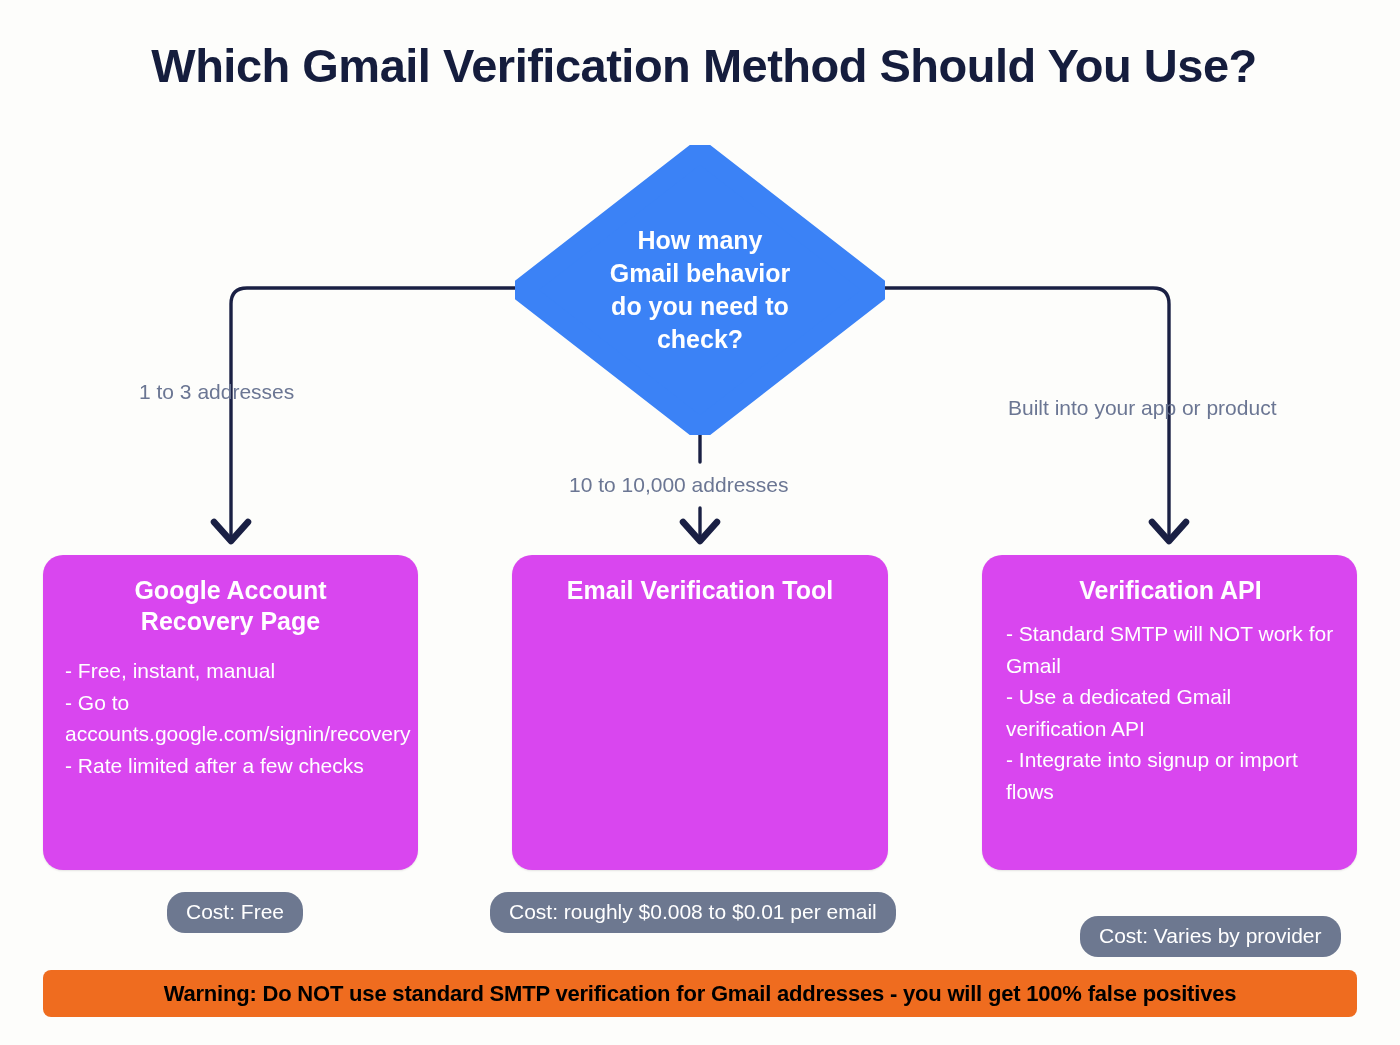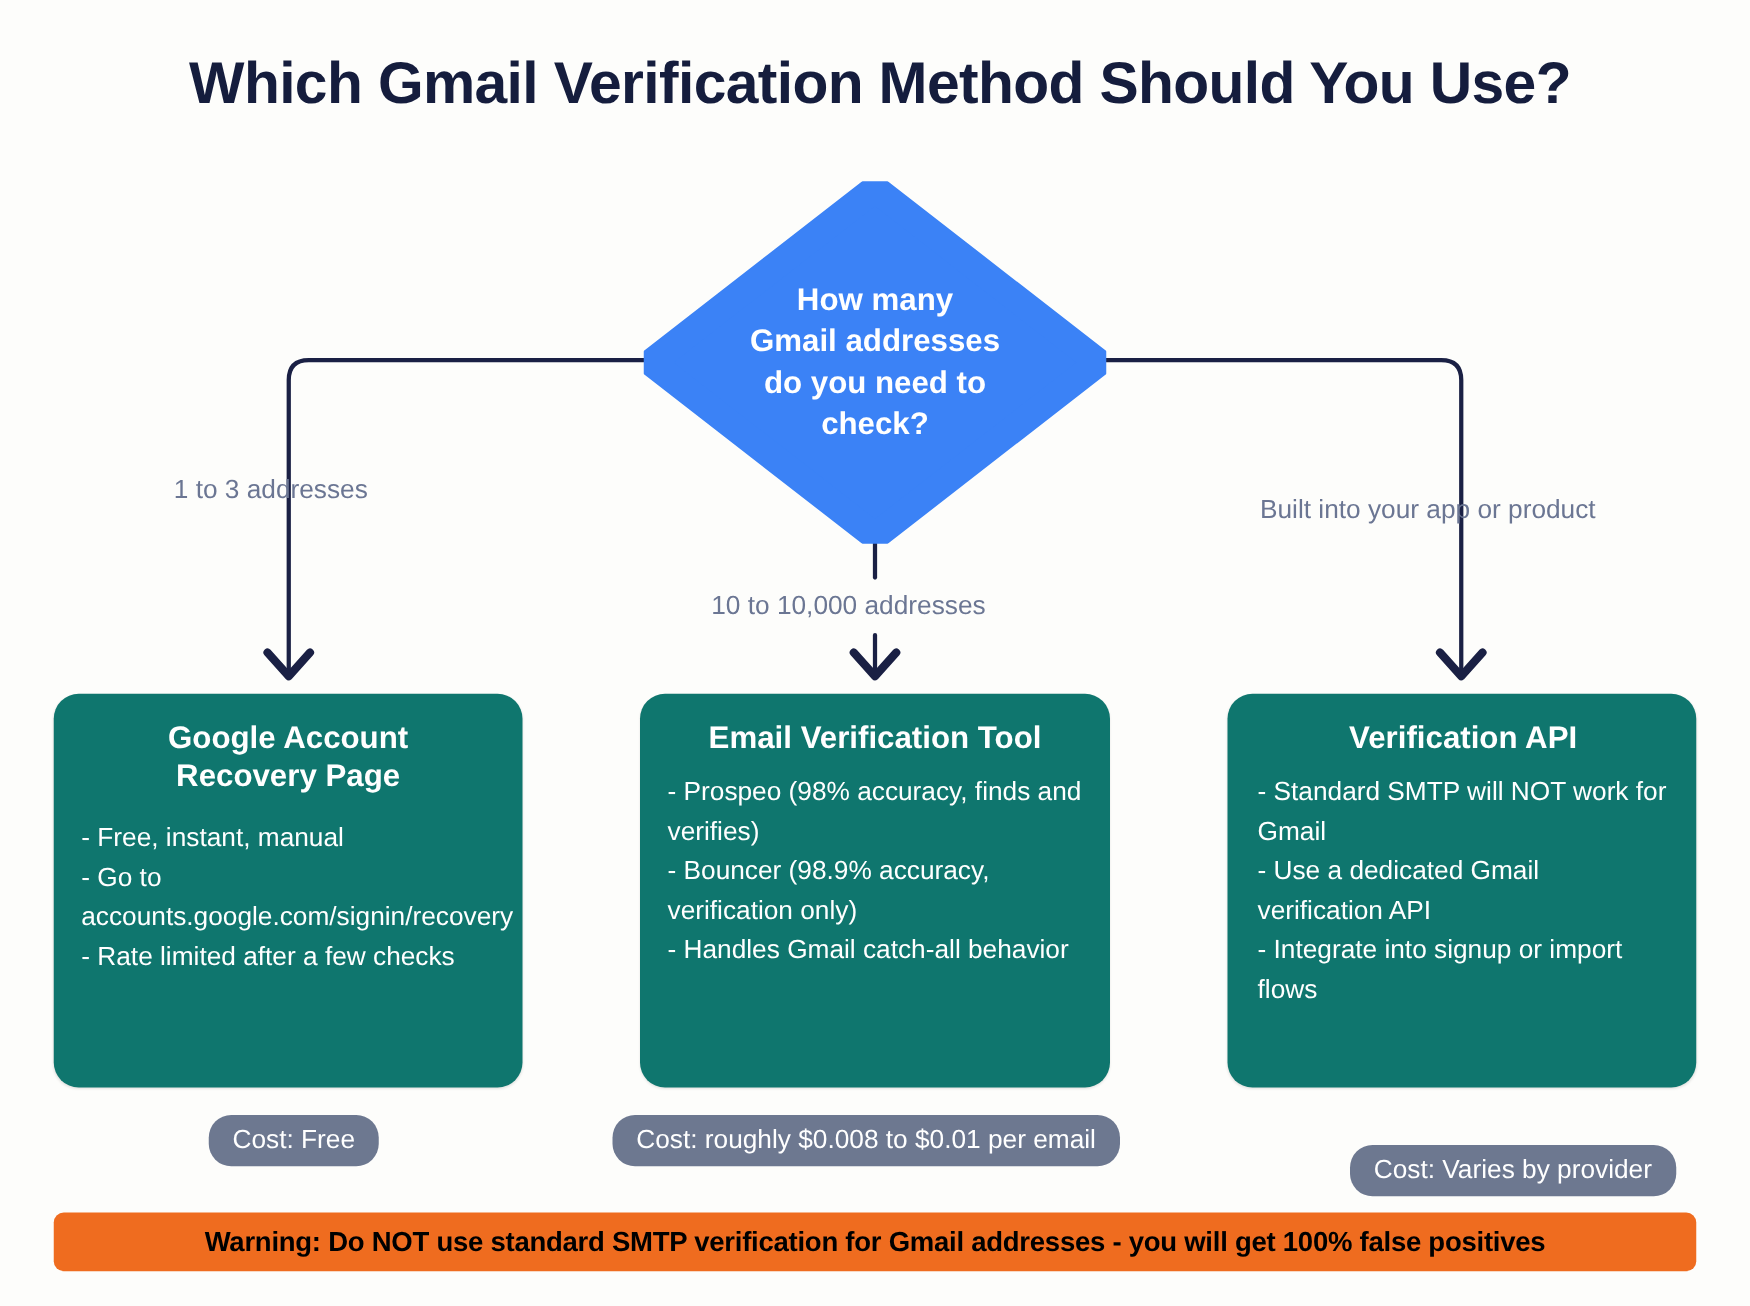--- a/index.html
+++ b/index.html
@@ -81,21 +81,21 @@
     font-size: 21px;
     white-space: nowrap;
   }
   #edge-label-left   { left: 139px;  top: 380px; }
   #edge-label-middle { left: 569px;  top: 473px; }
   #edge-label-right  { left: 1008px; top: 396px; }
 
   
   .outcome-box {
     position: absolute;
-    background: #0f766e;
+    background: #d946ef;
     border-radius: 20px;
     color: #ffffff;
     padding: 20px 22px 16px 22px;
     box-shadow: 0 1px 2px rgba(0,0,0,0.10);
   }
   .outcome-title {
     text-align: center;
     font-size: 25px;
     font-weight: bold;
     line-height: 1.24;
@@ -166,21 +166,21 @@
     <path d="M 885 288 L 1153 288 Q 1169 288 1169 304 L 1169 538" fill="none" stroke="#1a2044" stroke-width="3.4" stroke-linecap="round" stroke-linejoin="round"></path>
     <polyline points="1152,522 1169,541 1186,522" fill="none" stroke="#1a2044" stroke-width="6.5" stroke-linecap="round" stroke-linejoin="round"></polyline>
   </svg>
 
   <div id="decision">
     <svg class="diamond-shape" viewBox="0 0 370 290" width="370" height="290">
       <path d="M 185 6 L 364 145 L 185 284 L 6 145 Z" fill="#3b82f6" stroke="#3b82f6" stroke-width="22" stroke-linejoin="round"></path>
     </svg>
     <div class="diamond-text">
       <span>How many</span>
-      <span>Gmail addresses</span>
+      <span>Gmail behavior</span>
       <span>do you need to</span>
       <span>check?</span>
     </div>
   </div>
 
   <div class="edge-label" id="edge-label-left">1 to 3 addresses</div>
   <div class="edge-label" id="edge-label-middle">10 to 10,000 addresses</div>
   <div class="edge-label" id="edge-label-right">Built into your app or product</div>
 
   <div class="outcome-box" id="box-recovery">
@@ -190,25 +190,20 @@
     </div>
     <div class="outcome-body">
       <span class="bullet">- Free, instant, manual</span>
       <span class="bullet">- Go to accounts.google.com/signin/recovery</span>
       <span class="bullet">- Rate limited after a few checks</span>
     </div>
   </div>
 
   <div class="outcome-box" id="box-tool">
     <div class="outcome-title">Email Verification Tool</div>
-    <div class="outcome-body">
-      <span class="bullet">- Prospeo (98% accuracy, finds and verifies)</span>
-      <span class="bullet">- Bouncer (98.9% accuracy, verification only)</span>
-      <span class="bullet">- Handles Gmail catch-all behavior</span>
-    </div>
   </div>
 
   <div class="outcome-box" id="box-api">
     <div class="outcome-title">Verification API</div>
     <div class="outcome-body">
       <span class="bullet">- Standard SMTP will NOT work for Gmail</span>
       <span class="bullet">- Use a dedicated Gmail verification API</span>
       <span class="bullet">- Integrate into signup or import flows</span>
     </div>
   </div>

